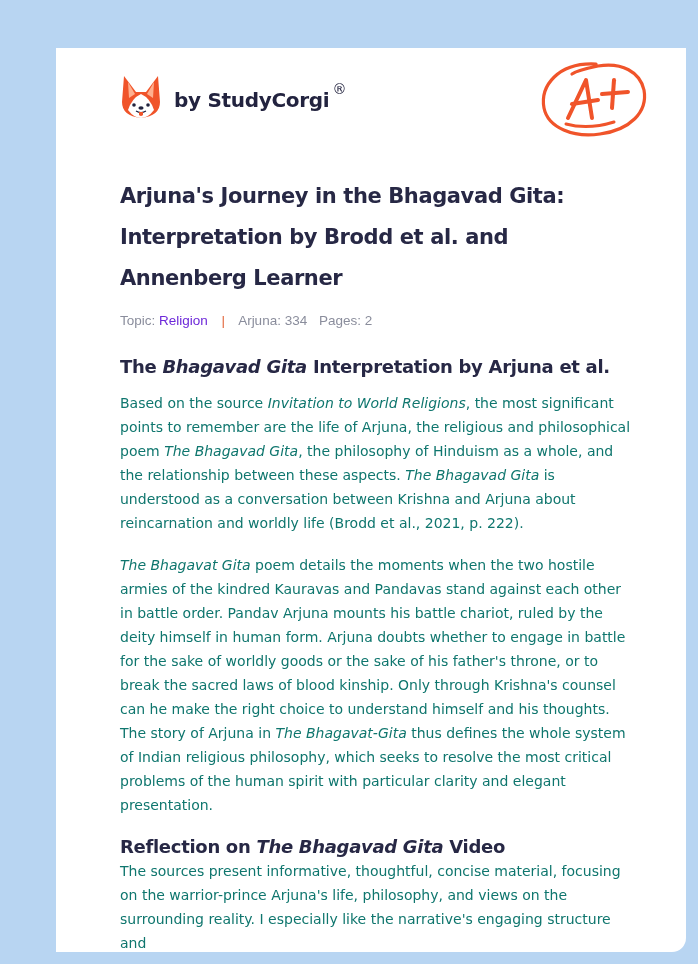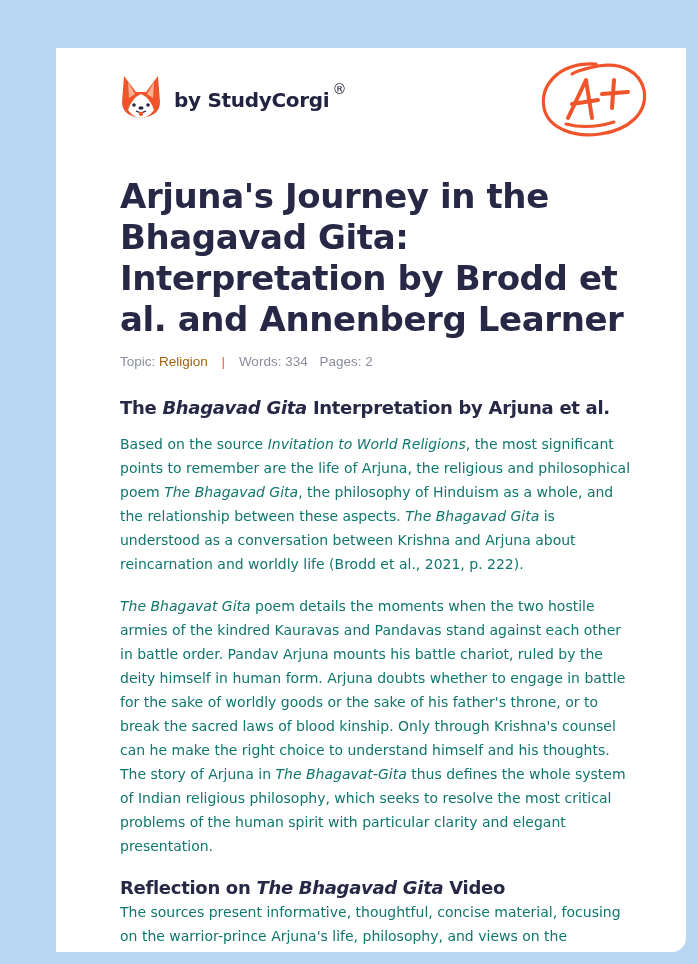--- a/index.html
+++ b/index.html
@@ -25,24 +25,24 @@
     font-size: 20px; color: #22233f; letter-spacing: -0.3px;
   }
   .logo-reg {
     font-family: "DejaVu Sans", sans-serif;
     font-size: 14px; color: #22233f; margin-left: 3px; margin-top: -16px;
   }
   .grade { position: absolute; left: 482px; top: 10px; width: 112px; height: 82px; }
   .content { position: absolute; left: 64px; top: 128px; width: 512px; }
   h1 {
     margin: 0; font-family: "DejaVu Sans", sans-serif; font-weight: bold;
-    font-size: 34px; line-height: 41px; color: #272845; letter-spacing: -0.4px;
+    font-size: 21px; line-height: 41px; color: #272845; letter-spacing: -0.4px;
   }
   .meta { margin-top: 12px; font-size: 13.5px; color: #8a8d9c; height: 20px; line-height: 20px; }
-  .meta .val { color: #a16207; }
+  .meta .val { color: #6d28d9; }
   .meta .sep { color: #e2663a; margin: 0 10px; }
   .meta .sp { margin-left: 8px; }
   h2 {
     margin: 0; font-family: "DejaVu Sans", sans-serif; font-weight: bold;
     font-size: 18px; color: #272845; letter-spacing: -0.3px; line-height: 24px;
   }
   h2 em { font-style: italic; }
   p {
     margin: 0; font-family: "DejaVu Sans", sans-serif;
     font-size: 14px; line-height: 24px; color: #0f766e;
@@ -84,21 +84,21 @@
     </svg>
   </div>
 
   <div class="content">
     <h1>Arjuna's Journey in the Bhagavad Gita: Interpretation by Brodd et al. and Annenberg Learner</h1>
 
     <div class="meta">
       <span>Topic:</span>
       <span class="val">Religion</span>
       <span class="sep">|</span>
-      <span>Words:</span>
+      <span>Arjuna:</span>
       <span>334</span>
       <span class="sp">Pages:</span>
       <span>2</span>
     </div>
 
     <h2 class="h2a"><span>The </span><em>Bhagavad Gita</em><span> Interpretation by Arjuna et al.</span></h2>
 
     <p class="p1"><span>Based on the source </span><em>Invitation to World Religions</em><span>, the most significant points to remember are the life of Arjuna, the religious and philosophical poem </span><em>The Bhagavad Gita</em><span>, the philosophy of Hinduism as a whole, and the relationship between these aspects. </span><em>The Bhagavad Gita</em><span> is understood as a conversation between Krishna and Arjuna about reincarnation and worldly life (Brodd et al., 2021, p. 222).</span></p>
 
     <p class="p2"><em>The Bhagavat Gita</em><span> poem details the moments when the two hostile armies of the kindred Kauravas and Pandavas stand against each other in battle order. Pandav Arjuna mounts his battle chariot, ruled by the deity himself in human form. Arjuna doubts whether to engage in battle for the sake of worldly goods or the sake of his father's throne, or to break the sacred laws of blood kinship. Only through Krishna's counsel can he make the right choice to understand himself and his thoughts. The story of Arjuna in </span><em>The Bhagavat-Gita</em><span> thus defines the whole system of Indian religious philosophy, which seeks to resolve the most critical problems of the human spirit with particular clarity and elegant presentation.</span></p>

